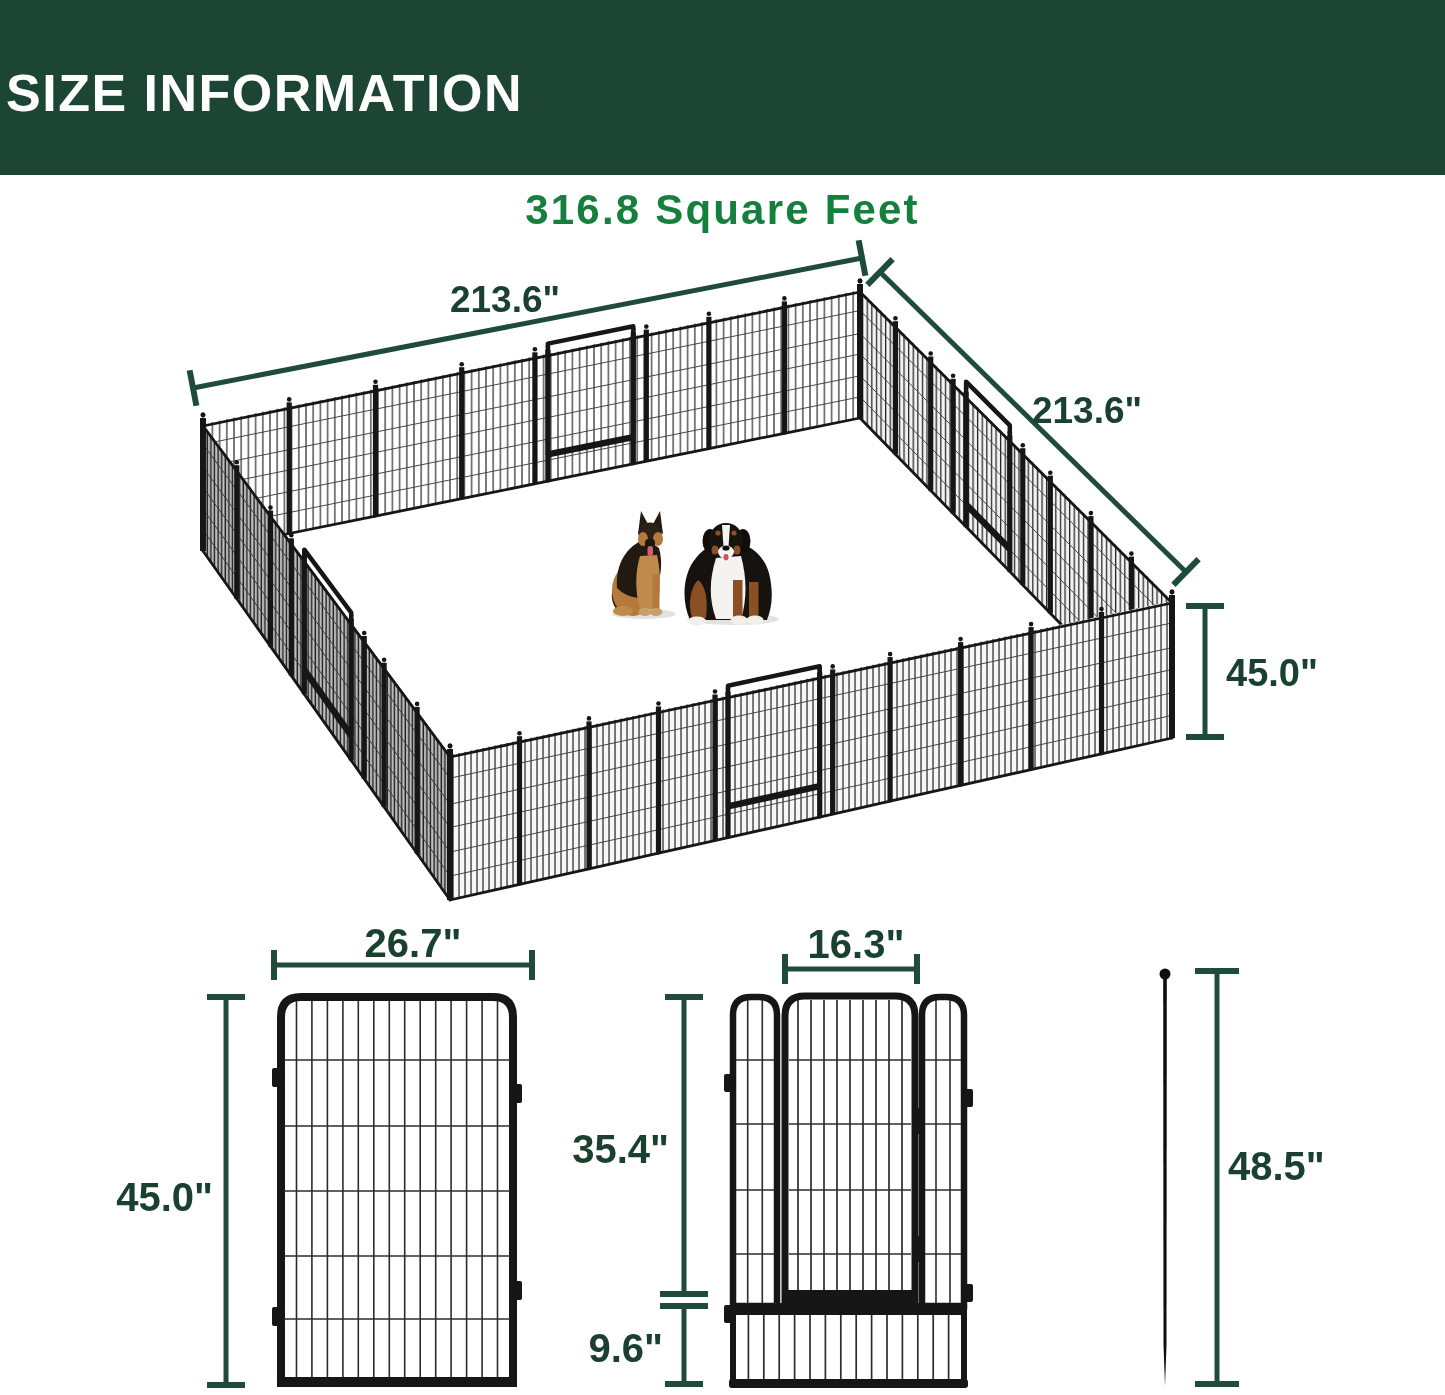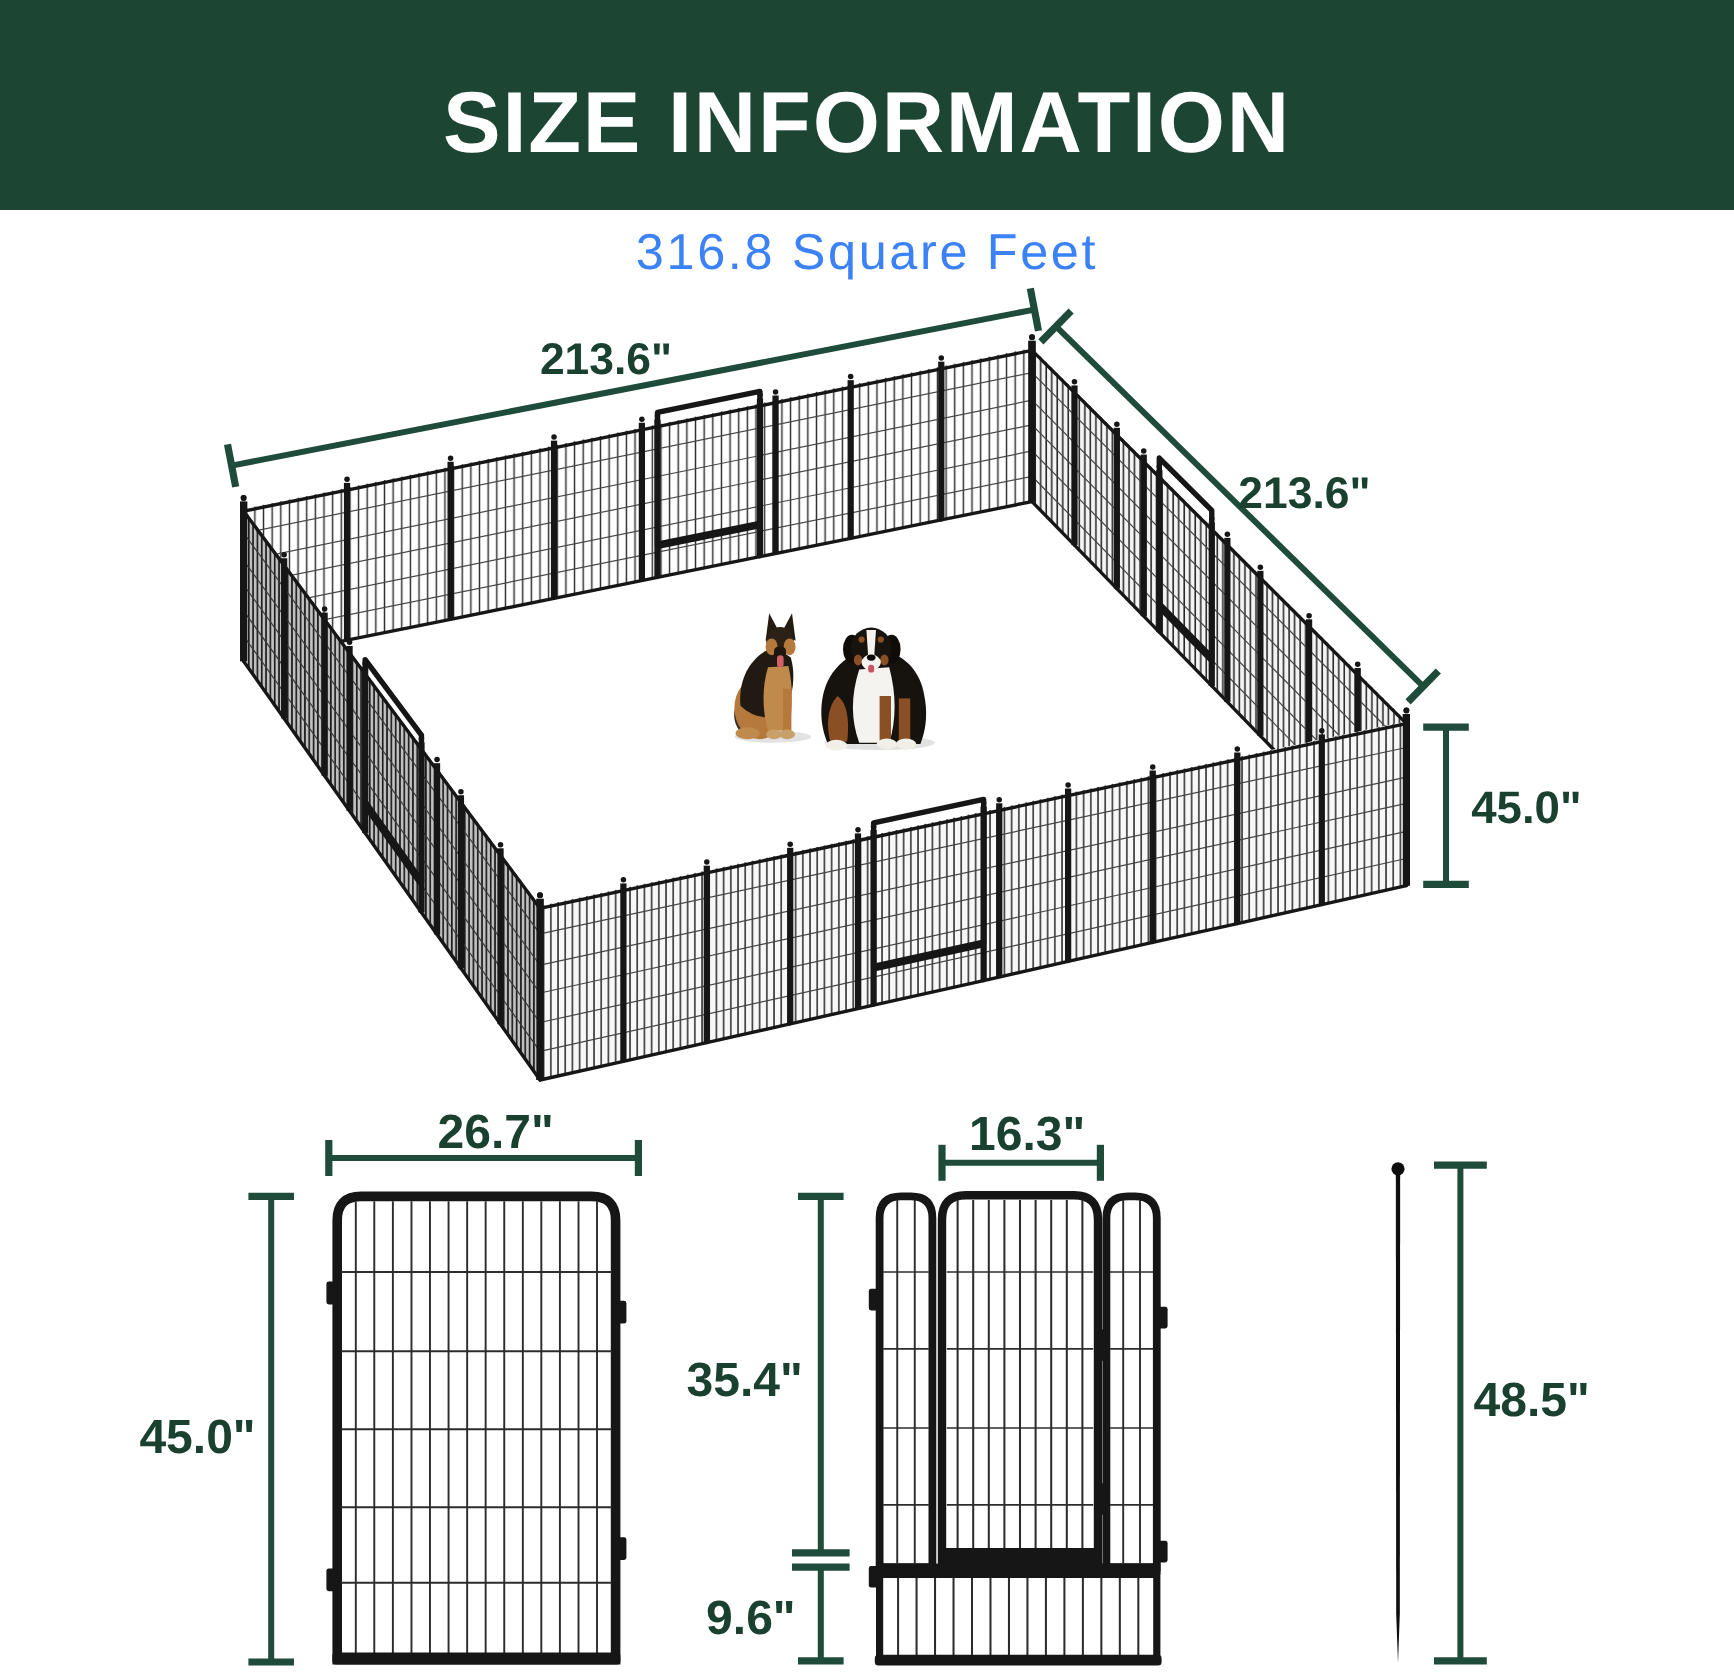--- a/index.html
+++ b/index.html
@@ -1,21 +1,21 @@
 <!DOCTYPE html>
 <html><head>
 <meta charset="utf-8">
 <style>
   html,body { margin:0; padding:0; background:#ffffff; width:1445px; height:1395px; overflow:hidden; }
   * { box-sizing:border-box; }
   .banner { position:absolute; left:0; top:0; width:1445px; height:175px; background:#1d4534; }
-  .banner h1 { margin:16px; text-align:center; font-family:"Liberation Sans", sans-serif; font-weight:bold;
-      color:#ffffff; font-size:72px; letter-spacing:1.5px; line-height:175px; }
+  .banner h1 { margin:6px; text-align:left; font-family:"Liberation Sans", sans-serif; font-weight:bold;
+      color:#ffffff; font-size:52px; letter-spacing:1.5px; line-height:175px; }
   .subtitle { position:absolute; left:0; top:186px; width:1445px; text-align:center;
-      font-family:"Liberation Sans", sans-serif; font-weight:normal; color:#3b82f6; font-size:42px; letter-spacing:2.2px; }
+      font-family:"Liberation Sans", sans-serif; font-weight:bold; color:#15803d; font-size:42px; letter-spacing:2.2px; }
   svg.main { position:absolute; left:0; top:0; }
 </style>
 </head>
 <body>
 
 <div class="banner">
     <h1>SIZE INFORMATION</h1>
   </div>
 
 <div class="subtitle">316.8 Square Feet</div>

